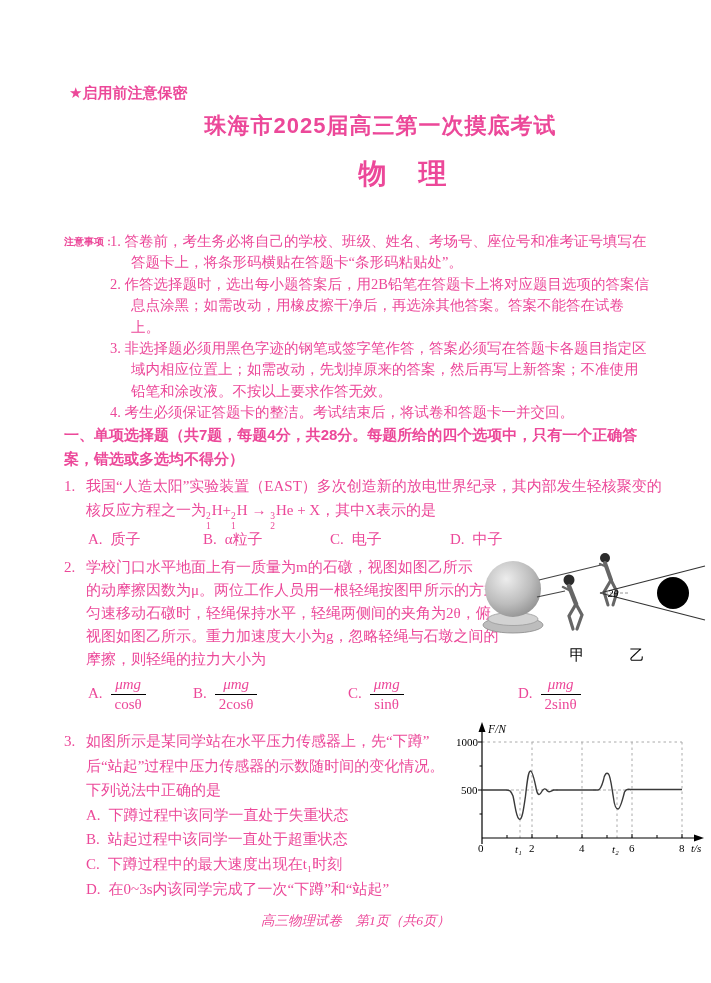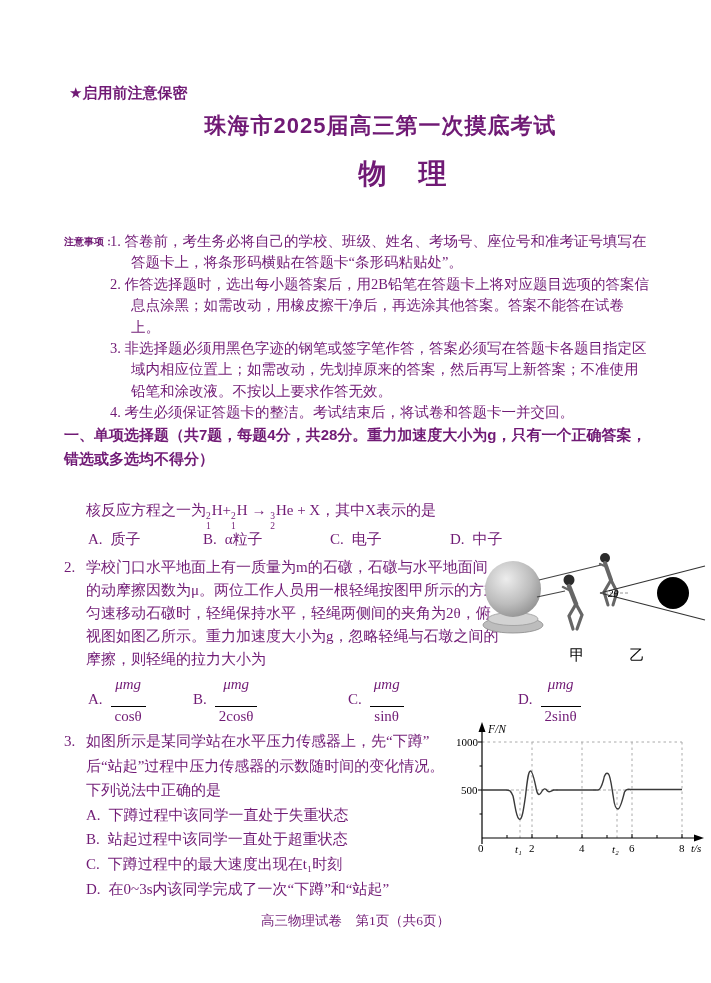--- a/index.html
+++ b/index.html
@@ -1,16 +1,16 @@
 <!DOCTYPE html>
 <html><head>
 <meta charset="utf-8">
 <style>
   html,body{margin:0;padding:0;background:#fff;}
-  .page{position:relative;width:711px;height:983px;background:#ffffff;color:#701a75;
+  .page{position:relative;width:711px;height:983px;background:#ffffff;color:#ec4899;
         font-family:"Liberation Serif","DejaVu Serif",serif;overflow:hidden;}
   .abs{position:absolute;white-space:nowrap;}
   .hei{font-family:"Liberation Sans","DejaVu Sans",sans-serif;font-weight:bold;}
   .center{left:0;width:711px;text-align:center;}
   .security{top:84px;left:69px;font-size:15px;}
   .examtitle{top:111px;font-size:22px;letter-spacing:1px;padding-left:25px;}
   .subject{top:155px;font-size:28px;letter-spacing:2px;margin-left:48px;}
   .paperinfo{top:207px;left:64px;font-size:15px;font-weight:bold;}
   .notes{position:absolute;top:231px;left:64px;width:586px;font-size:14.5px;line-height:21.4px;}
   .notes-label{position:absolute;left:0;top:0;font-size:10px;}
@@ -18,63 +18,66 @@
   .note-num{display:inline;}
   .sec-head{top:423px;left:64px;width:586px;font-size:15px;line-height:23.5px;white-space:normal;}
   .qline{font-size:15px;}
   .qnum{display:inline-block;width:22px;}
   .opt-label{margin-right:8px;}
   
   .nuc-pre{display:inline-flex;flex-direction:column;align-items:flex-end;
            font-size:9.5px;line-height:9.5px;vertical-align:-4px;margin-right:1px;}
   
   .frac{display:inline-block;text-align:center;vertical-align:middle;font-size:15px;line-height:1.15;}
-  .frac .num{display:block;padding:0 4px 13px;border-bottom:1.3px solid #000;font-style:italic;}
+  .frac .num{display:block;padding:0 4px 1px;border-bottom:1.3px solid #000;font-style:italic;}
   .frac .den{display:block;padding:1px 4px 0;}
-  .footer{top:912px;font-size:13.5px;}
+  .footer{top:912px;font-size:13.5px;font-style:italic;}
   svg text{font-family:"Liberation Serif","DejaVu Serif",serif;}
 </style>
 </head>
 <body>
 
 <div class="page">
 
   <div class="abs hei security">★启用前注意保密</div>
   <div class="abs hei center examtitle">珠海市2025届高三第一次摸底考试</div>
   <div class="abs hei center subject">物　理</div>
 
   <div class="notes">
     <span class="notes-label hei">注意事项：</span>
     <div class="note-item"><span class="note-num">1.</span> <span>答卷前，考生务必将自己的学校、班级、姓名、考场号、座位号和准考证号填写在答题卡上，将条形码横贴在答题卡“条形码粘贴处”。</span></div>
     <div class="note-item"><span class="note-num">2.</span> <span>作答选择题时，选出每小题答案后，用2B铅笔在答题卡上将对应题目选项的答案信息点涂黑；如需改动，用橡皮擦干净后，再选涂其他答案。答案不能答在试卷上。</span></div>
     <div class="note-item"><span class="note-num">3.</span> <span>非选择题必须用黑色字迹的钢笔或签字笔作答，答案必须写在答题卡各题目指定区域内相应位置上；如需改动，先划掉原来的答案，然后再写上新答案；不准使用铅笔和涂改液。不按以上要求作答无效。</span></div>
     <div class="note-item"><span class="note-num">4.</span> <span>考生必须保证答题卡的整洁。考试结束后，将试卷和答题卡一并交回。</span></div>
   </div>
 
-  <div class="abs hei sec-head">一、单项选择题（共7题，每题4分，共28分。重力加速度大小为g，只有一个正确答案，错选或多选均不得分）</div>
+  <div class="abs hei sec-head">一、单项选择题（共7题，每题4分，共28分。每题所给的四个选项中，只有一个正确答案，错选或多选均不得分）</div>
 
+  <div class="abs qline" style="top:477px;left:64px;">
+    <span class="qnum">1.</span><span>我国“人造太阳”实验装置（EAST）多次创造新的放电世界纪录，其内部发生轻核聚变的</span>
+  </div>
   <div class="abs qline" style="top:501px;left:86px;">
     <span>核反应方程之一为</span><span class="nuc-pre">
         <span>2</span>
         <span>1</span>
       </span><span>H</span><span>+</span><span class="nuc-pre">
         <span>2</span>
         <span>1</span>
       </span><span>H</span> <span>→</span> <span class="nuc-pre">
         <span>3</span>
         <span>2</span>
       </span><span>He</span> <span>+ X</span><span>，其中X表示的是</span>
   </div>
   <div class="abs qline" style="top:530px;left:88px;"><span class="opt-label">A.</span><span>质子</span></div>
   <div class="abs qline" style="top:530px;left:203px;"><span class="opt-label">B.</span><span>α粒子</span></div>
   <div class="abs qline" style="top:530px;left:330px;"><span class="opt-label">C.</span><span>电子</span></div>
   <div class="abs qline" style="top:530px;left:450px;"><span class="opt-label">D.</span><span>中子</span></div>
 
   <div class="abs qline" style="top:556px;left:64px;line-height:23px;">
-    <div><span class="qnum">2.</span><span>学校门口水平地面上有一质量为m的石礅，石礅与水平地面间</span></div>
+    <div><span class="qnum">2.</span><span>学校门口水平地面上有一质量为m的石礅，视图如图乙所示</span></div>
     <div style="padding-left:22px;"><span>的动摩擦因数为μ。两位工作人员用一根轻绳按图甲所示的方式</span></div>
     <div style="padding-left:22px;"><span>匀速移动石礅时，轻绳保持水平，轻绳两侧间的夹角为2θ，俯</span></div>
     <div style="padding-left:22px;"><span>视图如图乙所示。重力加速度大小为g，忽略轻绳与石墩之间的</span></div>
     <div style="padding-left:22px;"><span>摩擦，则轻绳的拉力大小为</span></div>
   </div>
 
   <svg class="abs" style="top:550px;left:477px;" width="232" height="114" viewBox="0 0 232 114">
     <defs>
       <radialGradient id="sg" cx="38%" cy="32%" r="75%">
         <stop offset="0%" stop-color="#ededed"></stop>

